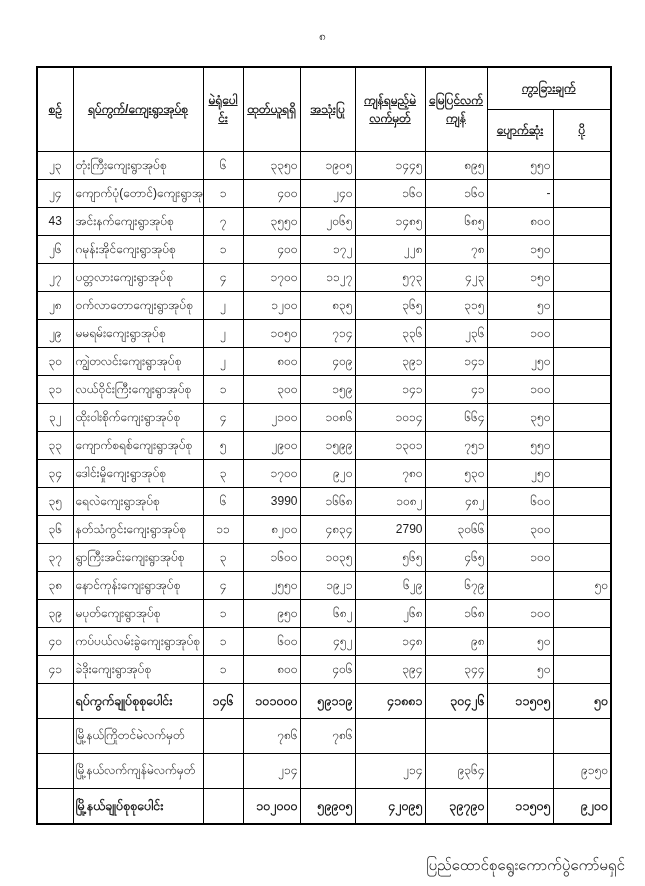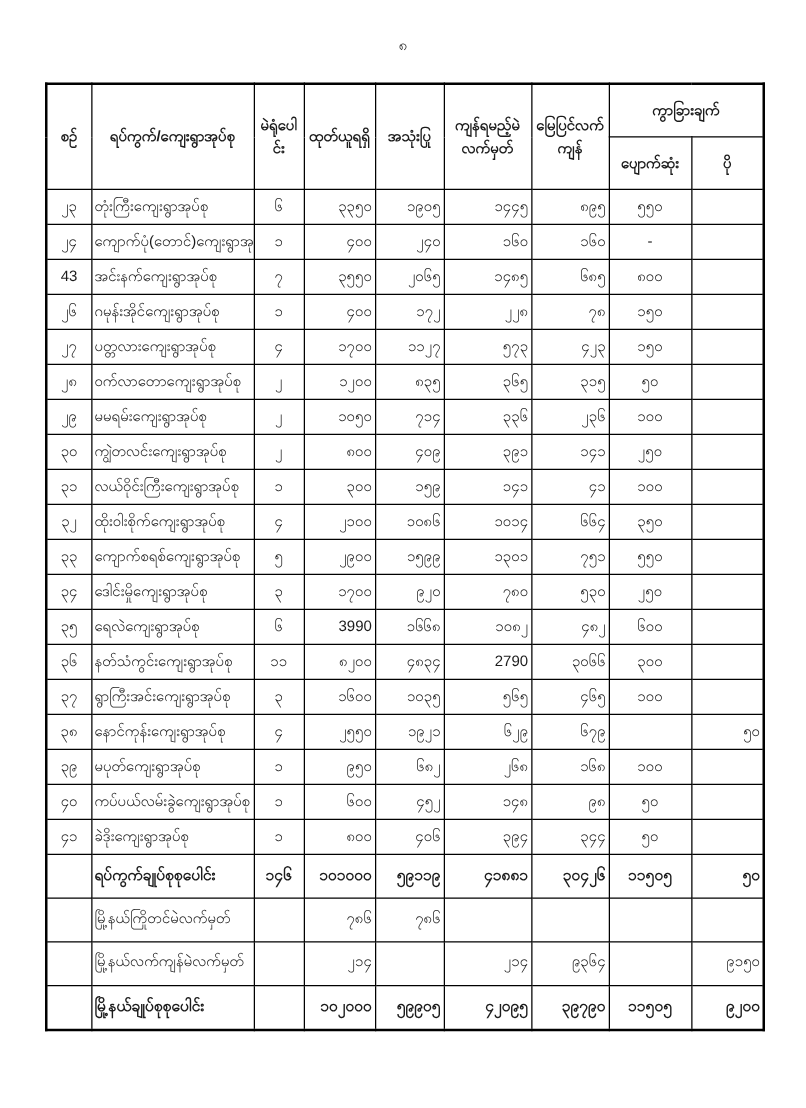--- a/index.html
+++ b/index.html
@@ -38,33 +38,34 @@
     line-height: 1.45;
     overflow: hidden;
   }
   table.ballot-table th {
     font-weight: bold;
     text-align: center;
     padding: 2px 3px;
     height: 37px;
     word-break: break-all;
     line-break: anywhere;
+    text-decoration: underline;
   }
   table.ballot-table td {
     height: 25px;
     padding: 1px 2px;
     white-space: nowrap;
   }
   td.c0 { text-align: center; margin-left: 36px; }
   td.c1 { text-align: left; padding-left: 7px; margin-left: 25px; }
   td.c2 { text-align: center; }
   td.c3, td.c4, td.c5, td.c6 { text-align: right; padding-right: 9px; }
-  td.c7 { text-align: center; padding-right: 14px; }
+  td.c7 { text-align: right; padding-right: 14px; }
   td.c8 { text-align: right; padding-right: 10px; }
-  tr.summary-row td { height: 32px; font-family: Liberation Mono, monospace; }
+  tr.summary-row td { height: 32px; }
   tr.bold-row td { font-weight: bold; font-size: 12.5px; }
   .footer-signature {
     margin-top: 30px;
     text-align: right;
     padding-right: 20px;
     font-size: 15px;
     color: #222222;
   }
 </style>
 </head>
@@ -352,14 +353,15 @@
           <td class="c3">၁၀၂၀၀၀</td>
           <td class="c4">၅၉၉၀၅</td>
           <td class="c5">၄၂၀၉၅</td>
           <td class="c6">၃၉၇၉၀</td>
           <td class="c7">၁၁၅၀၅</td>
           <td class="c8">၉၂၀၀</td>
         </tr>
       </tbody>
   </table>
 
+  <div class="footer-signature">ပြည်ထောင်စုရွေးကောက်ပွဲကော်မရှင်</div>
 
 </div>
 
 </body></html>

